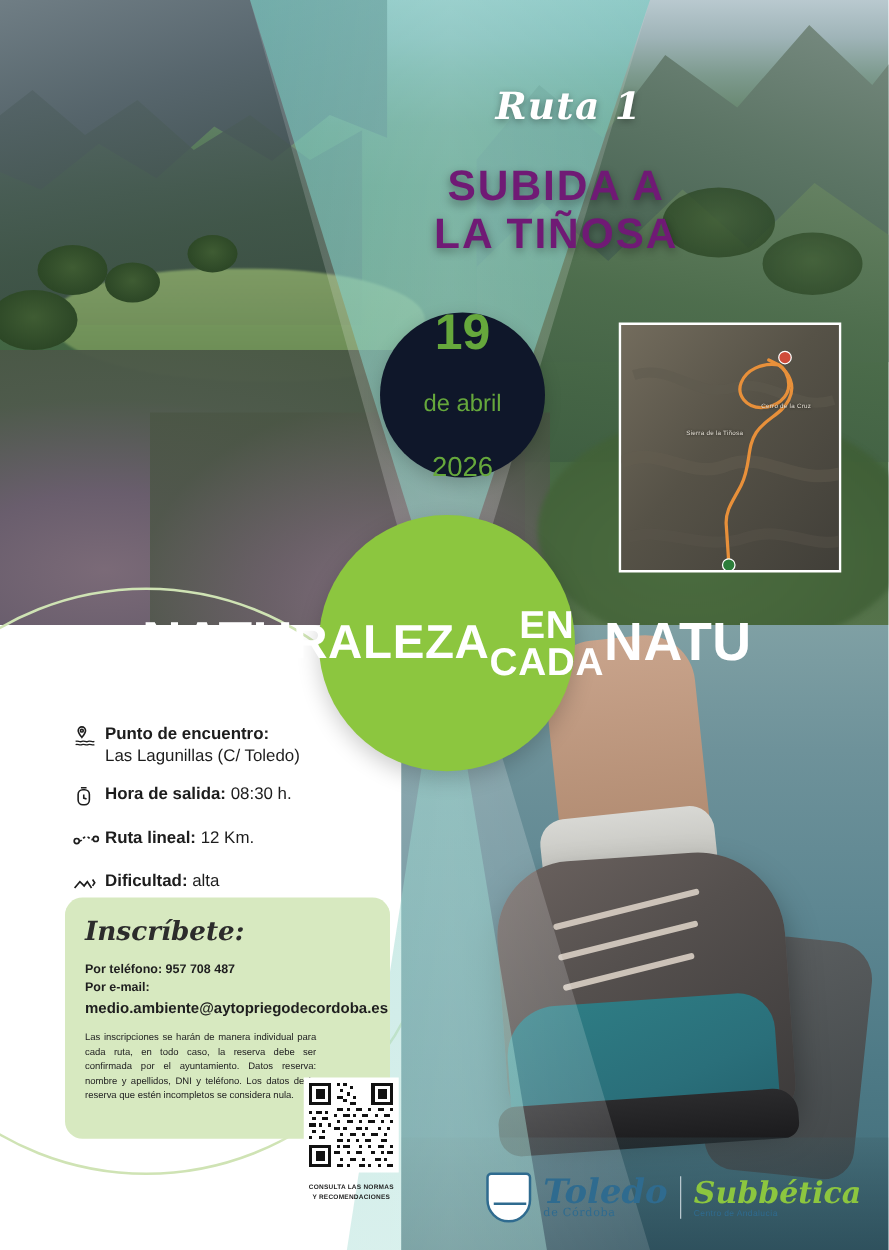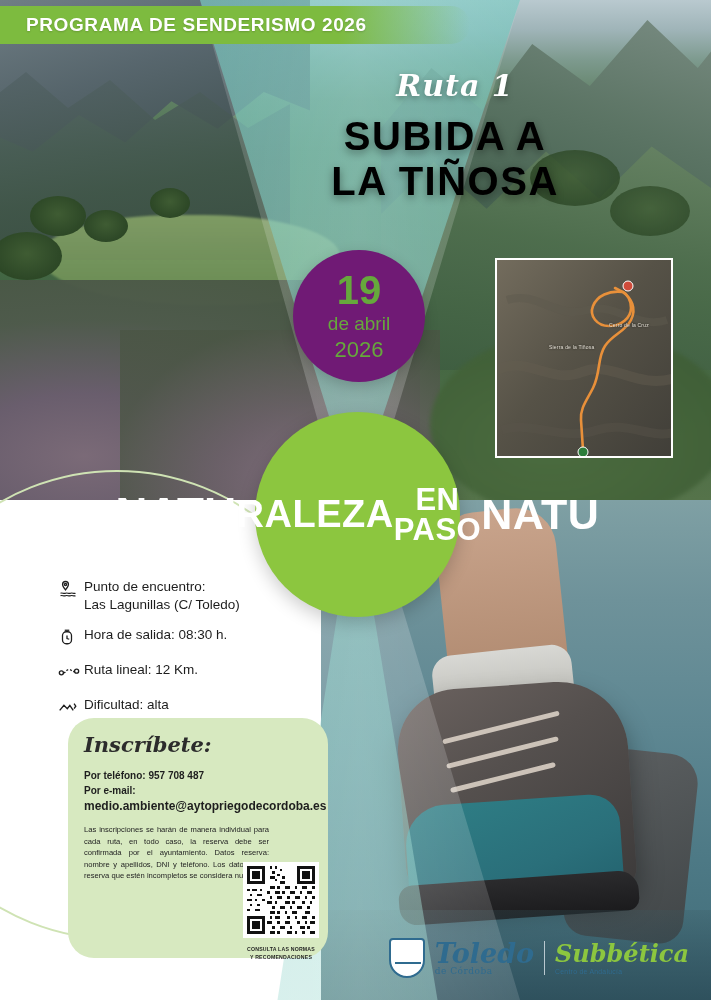--- a/index.html
+++ b/index.html
@@ -185,37 +185,38 @@
     text-align: center;
     font-family: "DejaVu Serif", serif;
     font-style: italic;
     font-weight: 700;
     font-size: 30px;
     color: #ffffff;
     text-shadow: 0 2px 6px rgba(0,0,0,.35);
     letter-spacing: 1px;
   }
   .title-main {
-    position: absolute; left: 210px; top: 114px; width: 470px;
+    position: absolute; left: 210px; top: 130px; width: 470px;
     text-align: center;
-    color: #000000;
+    color: #701a75;
     font-weight: 700;
-    font-size: 40px;
+    font-size: 34px;
     line-height: 1.12;
     letter-spacing: 1.5px;
     text-shadow: 0 3px 8px rgba(0,0,0,.4);
   }
 
   
   .date-circle {
-    position: absolute; left: 293px; top: 250px;
+    position: absolute; left: 304px; top: 250px;
     width: 132px; height: 132px; border-radius: 50%;
-    background: #701a75;
+    background: #0f172a;
     display: flex; flex-direction: column; align-items: center; justify-content: center;
     box-shadow: 0 4px 14px rgba(0,0,0,.18);
+    gap: 24px;
   }
   .date-day { font-size: 40px; font-weight: 700; color: #66a83c; line-height: 1; }
   .date-month { font-size: 19px; color: #66a83c; line-height: 1.5; }
   .date-year { font-size: 22px; color: #66a83c; line-height: 1.1; }
 
   
   .map-box {
     position: absolute; left: 495px; top: 258px; width: 178px; height: 200px;
     background: linear-gradient(150deg,#6f6a5c 0%, #57534a 35%, #4a4740 70%, #3f3d38 100%);
     border: 2px solid #ffffff;
@@ -250,29 +251,28 @@
   .info-row {
     display: flex; align-items: flex-start; margin-bottom: 13px;
   }
   .info-icon {
     width: 26px; min-width: 26px; height: 22px;
     display: flex; align-items: center; justify-content: flex-start;
   }
   .info-text {
     font-size: 13.5px; color: #1d1d1d; line-height: 1.3;
   }
-  .info-text .lbl { font-weight: 400; margin-top: 12px; }
+  .info-text .lbl { font-weight: 700; margin-top: 12px; }
 
   
   .inscribete-box {
-    position: absolute; left: 52px; top: 718px; width: 260px; height: 240px;
+    position: absolute; left: 52px; top: 718px; width: 260px; height: 193px;
     background: #d7e9c0;
-    border-radius: 26px;
+    border-radius: 14px;
     padding: 14px 16px 10px 16px;
-    margin-left: 16px;
   }
   .inscribete-title {
     font-family: "DejaVu Serif", serif;
     font-style: italic; font-weight: 700;
     font-size: 21px; color: #2c2c2c; margin-bottom: 12px;
   }
   .ins-line { font-size: 10px; color: #1e1e1e; font-weight: 700; line-height: 1.45; }
   .ins-mail { font-size: 12px; color: #1e1e1e; font-weight: 700; line-height: 1.45; }
   .ins-small {
     font-size: 7.6px; color: #222; line-height: 1.5; margin-top: 9px;
@@ -365,23 +365,20 @@
     <div class="boot-lace" style="left:124px;top:250px;width:115px;"></div>
     <div class="boot-lace" style="left:128px;top:275px;width:108px;"></div>
     <div class="boot-sole"></div>
     <div class="boot-ground"></div>
   </div>
 
   <div class="bowtie-top"></div>
   <div class="bowtie-bottom"></div>
   <div class="bowtie-soft"></div>
 
-  <div class="banner">
-    <span class="banner-text">PROGRAMA DE SENDERISMO 2026</span>
-  </div>
 
   <div class="ruta">Ruta 1</div>
   <div class="title-main">
     <div>SUBIDA A</div>
     <div>LA TIÑOSA</div>
   </div>
 
   <div class="date-circle">
     <div class="date-day">19</div>
     <div class="date-month">de abril</div>
@@ -406,21 +403,21 @@
       <circle cx="131" cy="26" r="5" fill="#cf4b3a" stroke="#fff" stroke-width="1"></circle>
       <circle cx="86" cy="192" r="5" fill="#2c7d3a" stroke="#fff" stroke-width="1"></circle>
     </svg>
     <div class="map-label" style="left:112px;top:62px;">Cerro de la Cruz</div>
     <div class="map-label" style="left:52px;top:84px;">Sierra de la Tiñosa</div>
   </div>
 
   <div class="nat-circle">
     <div class="nat-text nat-1">NATU</div>
     <div class="nat-text nat-2">RALEZA</div>
-    <div class="nat-text nat-3">EN PASO</div>
+    <div class="nat-text nat-3">EN CADA</div>
     <div class="nat-text nat-4">NATU</div>
   </div>
 
   <div class="info">
 
     <div class="info-row">
       <span class="info-icon">
         <svg width="20" height="20" viewBox="0 0 24 24" fill="none" stroke="#1d1d1d" stroke-width="1.6">
           <path d="M9 3c-2 0-3.5 1.6-3.5 3.6S9 13 9 13s3.5-4.4 3.5-6.4S11 3 9 3z"></path>
           <circle cx="9" cy="6.6" r="1.3"></circle>

